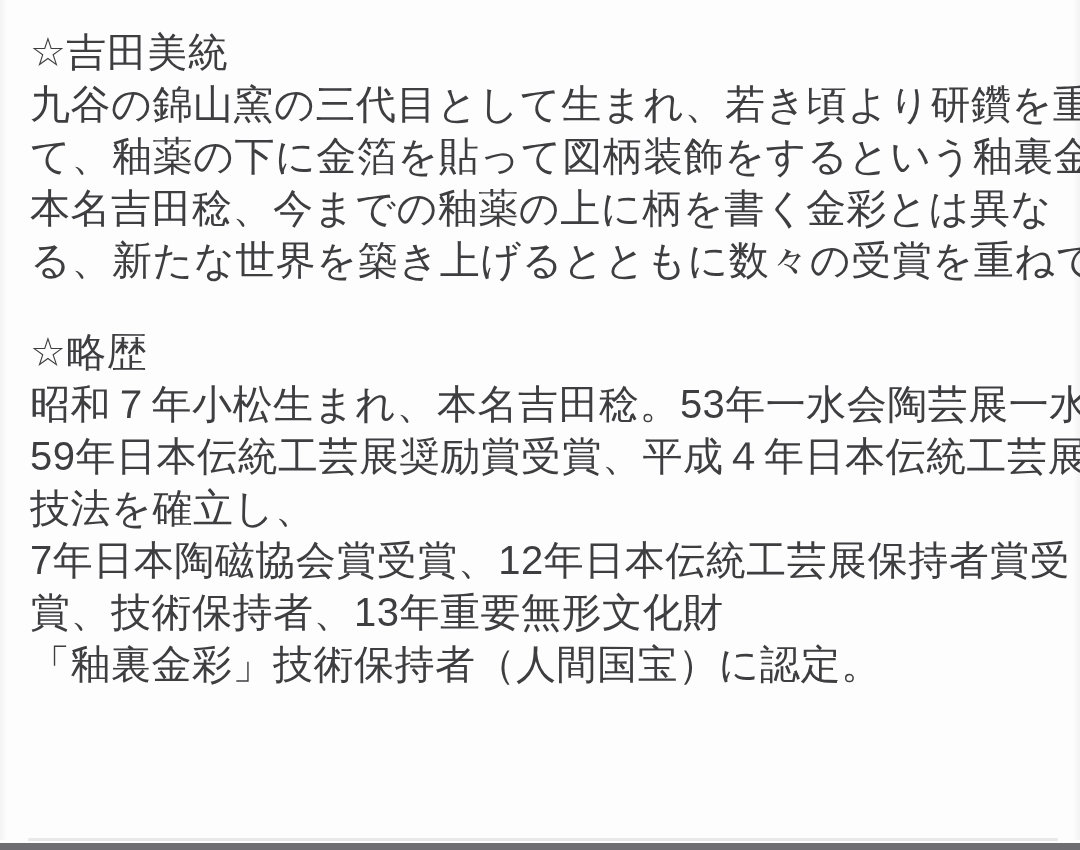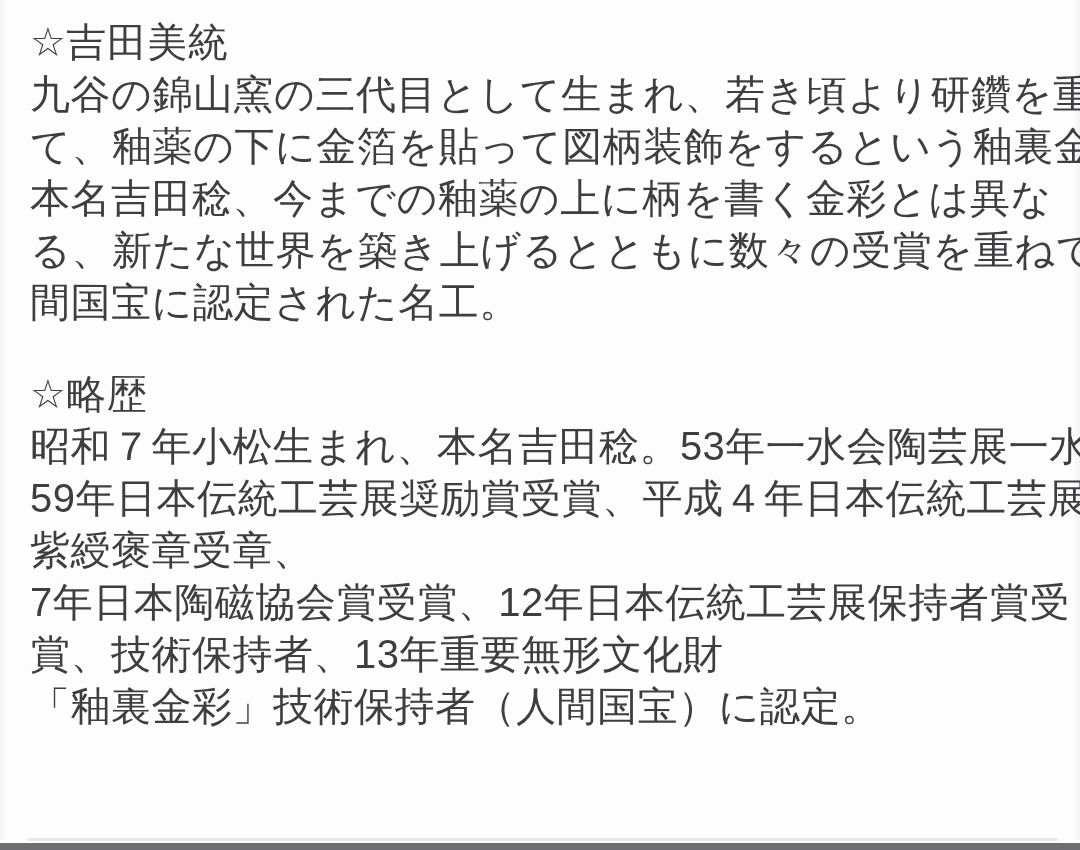--- a/index.html
+++ b/index.html
@@ -18,21 +18,21 @@
     font-family: "Liberation Sans", "DejaVu Sans", sans-serif;
   }
   .page {
     position: relative;
     width: 1080px;
     height: 850px;
     background: var(--bg-color);
   }
   .content {
     position: absolute;
-    top: 16px;
+    top: 26px;
     left: 30px;
     right: 0;
     color: var(--text-color);
     font-size: 40px;
     line-height: 52px;
     letter-spacing: 0.5px;
     -webkit-font-smoothing: antialiased;
   }
   .text-line {
     white-space: nowrap;
@@ -81,28 +81,27 @@
   <div class="edge-strip right"></div>
 
   <div class="content">
 
     <div class="section-profile">
       <div class="text-line">☆吉田美統</div>
       <div class="text-line">九谷の錦山窯の三代目として生まれ、若き頃より研鑽を重ね</div>
       <div class="text-line">て、釉薬の下に金箔を貼って図柄装飾をするという釉裏金彩</div>
       <div class="text-line">本名吉田稔、今までの釉薬の上に柄を書く金彩とは異な</div>
       <div class="text-line">る、新たな世界を築き上げるとともに数々の受賞を重ねて人</div>
-      <div class="text-line">間国宝に認定された名工。</div>
     </div>
 
     <div class="section-history">
       <div class="text-line">☆略歴</div>
       <div class="text-line">昭和７年小松生まれ、本名吉田稔。53年一水会陶芸展一水会</div>
       <div class="text-line">59年日本伝統工芸展奨励賞受賞、平成４年日本伝統工芸展高</div>
-      <div class="text-line">紫綬褒章受章、</div>
+      <div class="text-line">技法を確立し、</div>
       <div class="text-line">7年日本陶磁協会賞受賞、12年日本伝統工芸展保持者賞受</div>
       <div class="text-line">賞、技術保持者、13年重要無形文化財</div>
       <div class="text-line">「釉裏金彩」技術保持者（人間国宝）に認定。</div>
     </div>
 
   </div>
 
   <div class="footer-divider"></div>
   <div class="footer-bar"></div>
 

